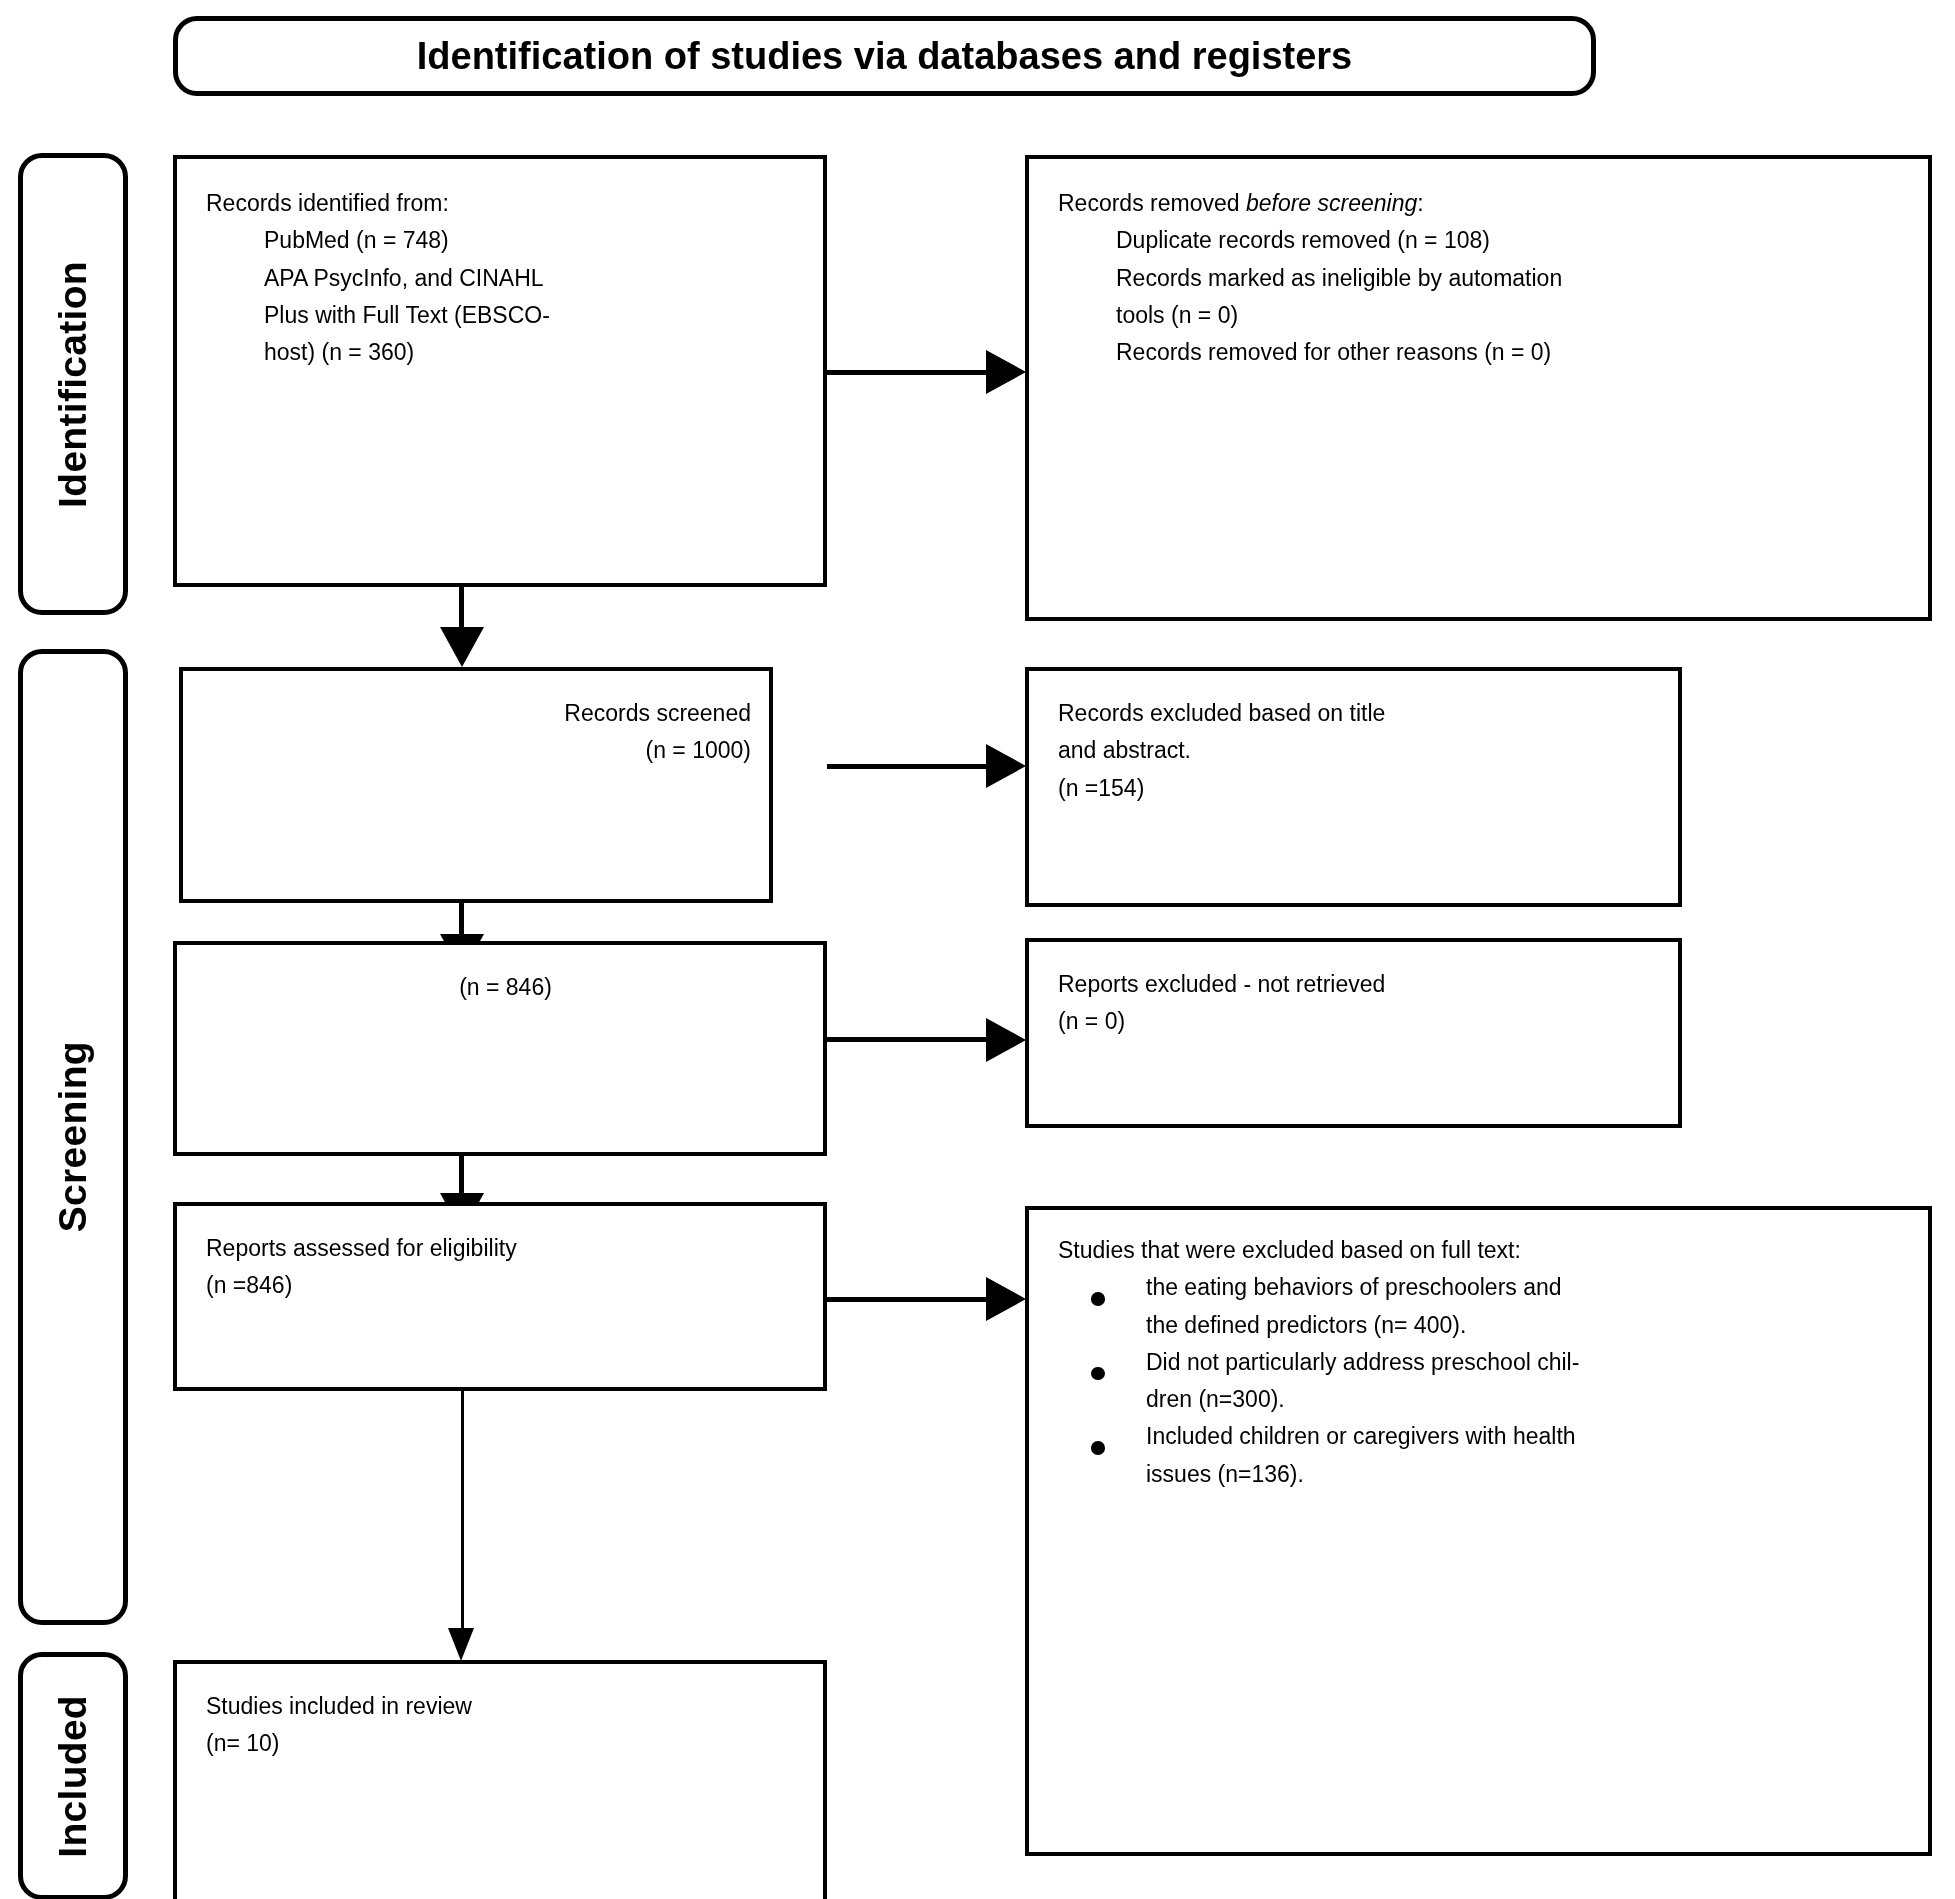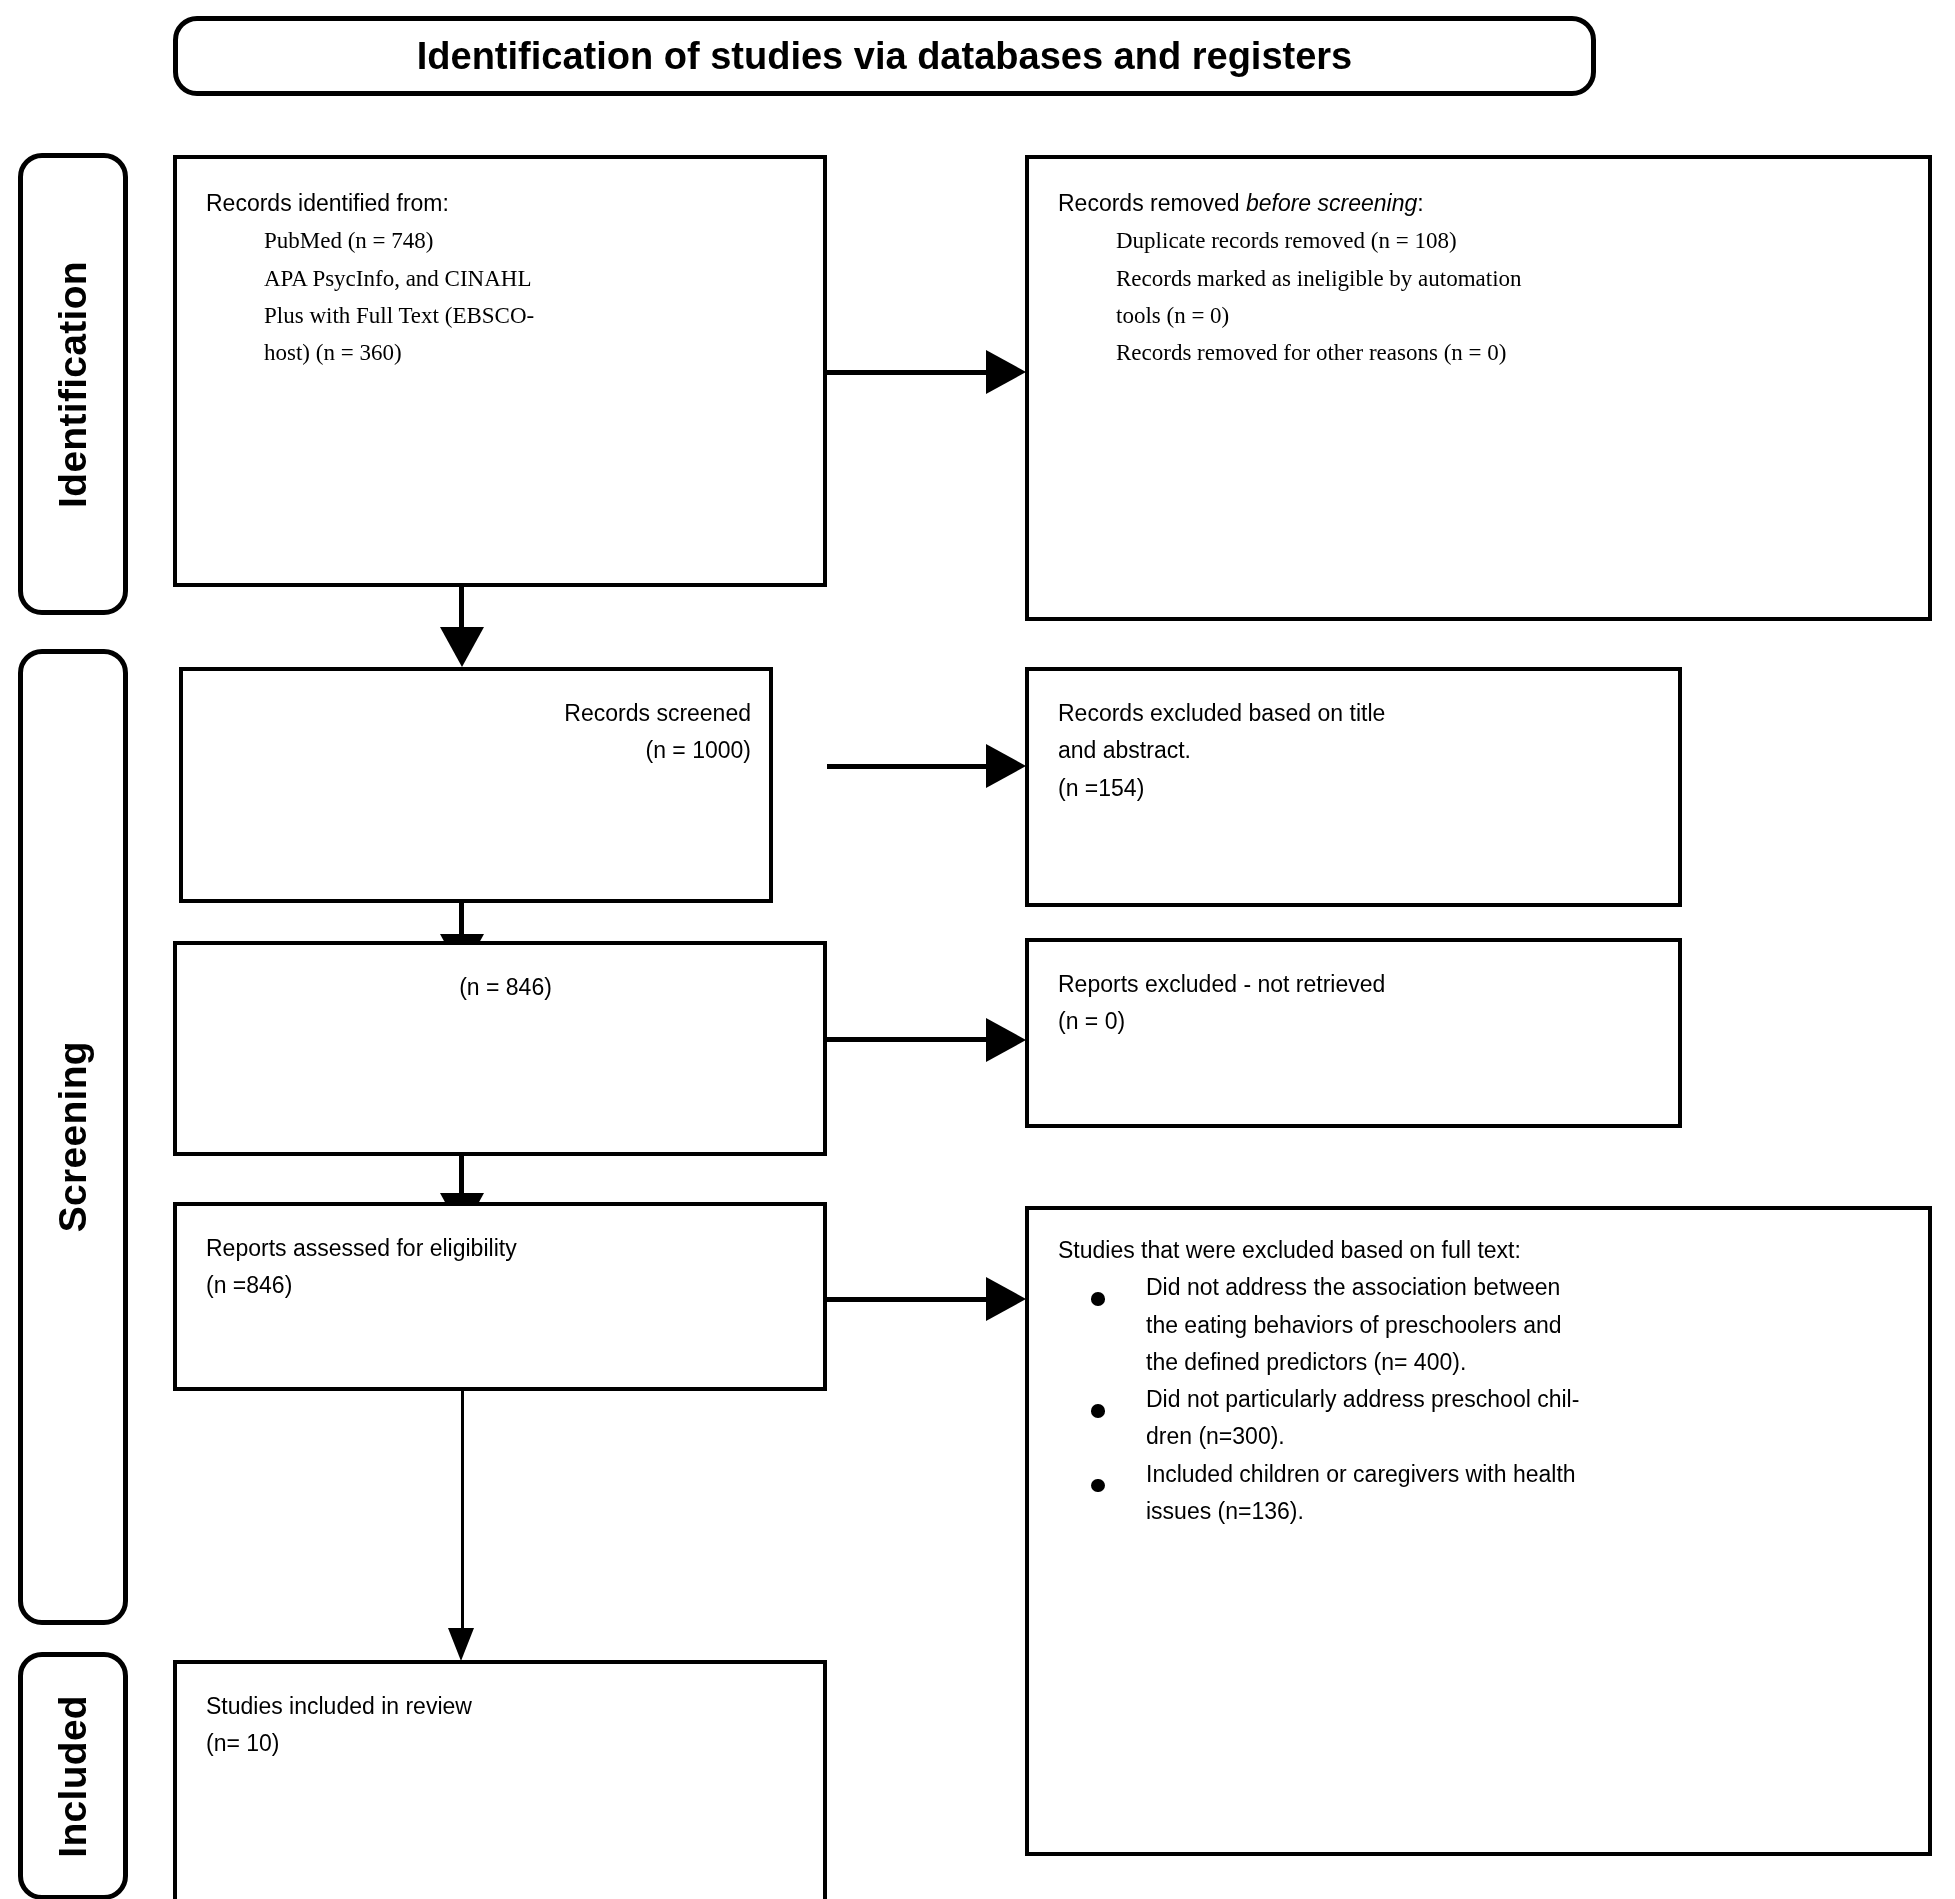--- a/index.html
+++ b/index.html
@@ -21,21 +21,21 @@
   .title-text{
     position:absolute;left:0;right:0;top:50%;transform:translateY(-50%);
     text-align:center;font-size:38px;font-weight:bold;color:#000;
   }
 
   .boxbody{
     position:absolute;left:29px;right:18px;top:26px;
     font-size:23px;line-height:1.62;color:#000;
   }
   .boxbody.tight{top:24px;}
-  .ind{display:block;padding-left:58px;font-family:Liberation Serif, serif;}
+  .ind{display:block;padding-left:58px;}
   .ital{font-style:italic;}
 
   ul.bullets{list-style:none;margin:0;padding:0;}
   ul.bullets > li{position:relative;padding-left:88px;margin:0 0 0 0;}
   ul.bullets > li .dot{
     position:absolute;left:33px;top:23px;width:13.6px;height:13.6px;
     background:#000;border-radius:50%;
   }
 
   
@@ -148,21 +148,20 @@
 
   <div class="hline" style="left:827px;top:1297px;width:163px;"></div>
   <div class="arrow-r" style="left:986px;top:1277px;"></div>
 
   <div class="box" style="left:1025px;top:1206px;width:907px;height:650px;">
     <div class="boxbody" style="top:22px;">
       <span>Studies that were excluded based on full text:</span>
       <ul class="bullets">
         <li>
           <span class="dot"></span>
-          <span>Did not address the association between</span>
           <span style="display:block;">the eating behaviors of preschoolers and</span>
           <span style="display:block;">the defined predictors (n= 400).</span>
         </li>
         <li>
           <span class="dot"></span>
           <span>Did not particularly address preschool chil-</span>
           <span style="display:block;">dren (n=300).</span>
         </li>
         <li>
           <span class="dot"></span>

